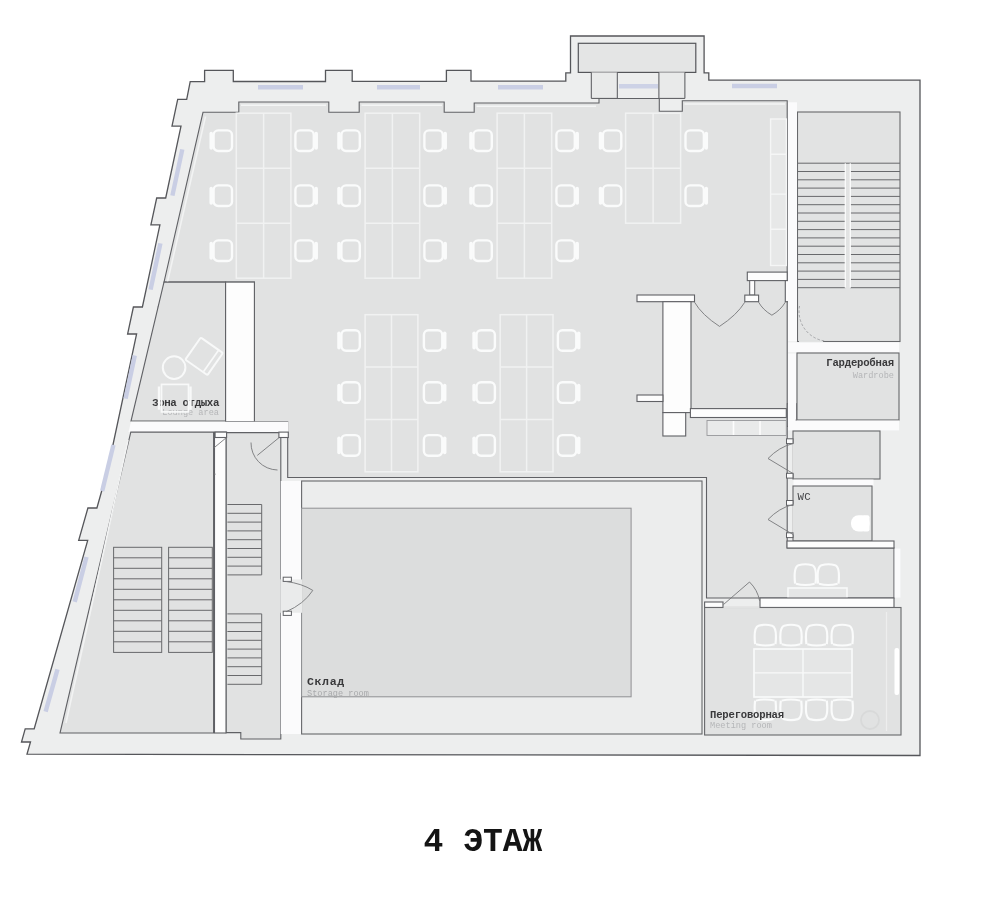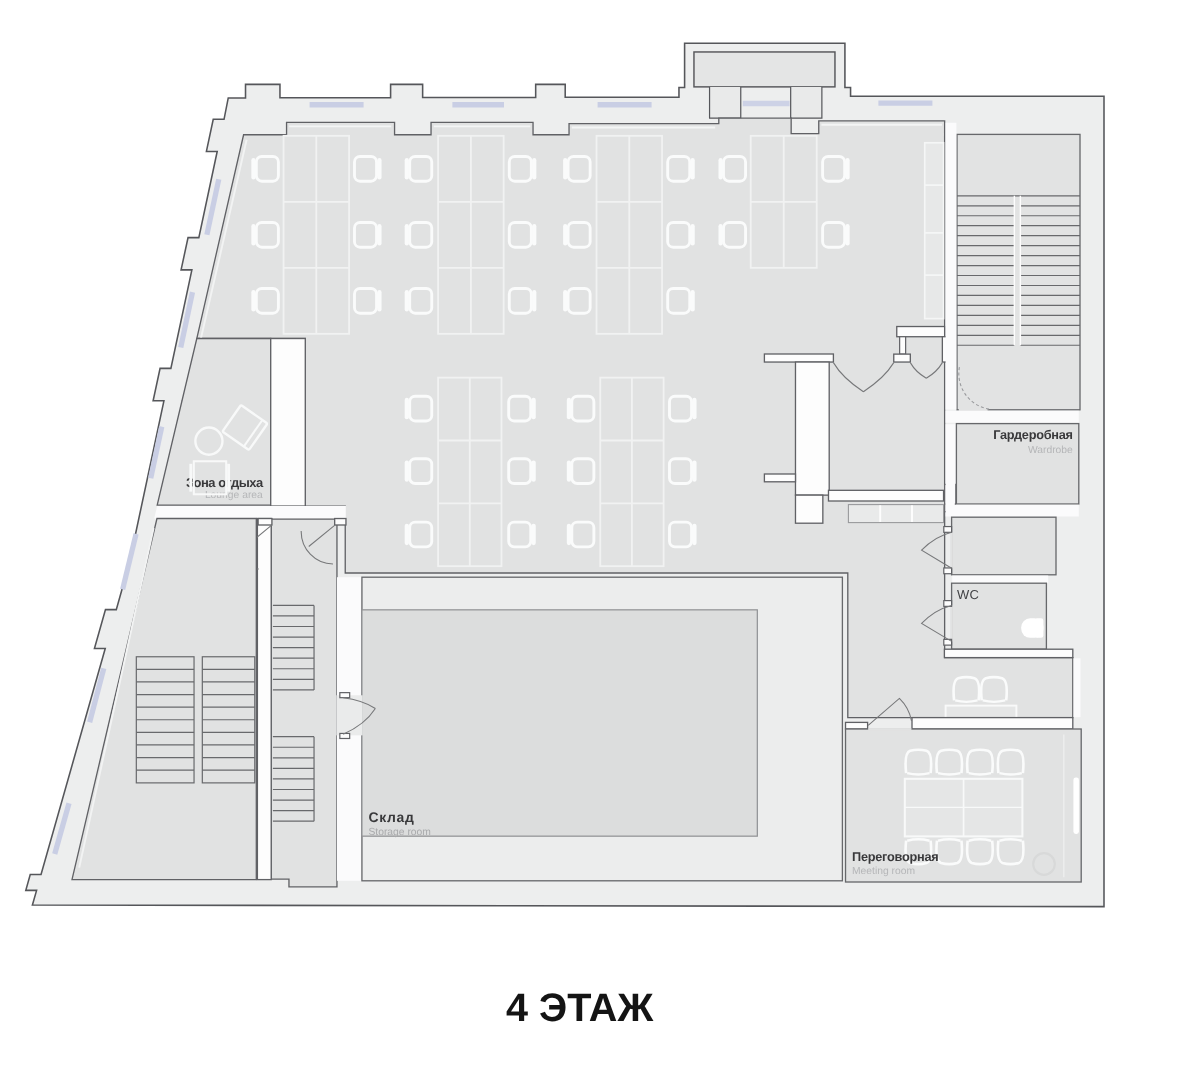--- a/index.html
+++ b/index.html
@@ -1,16 +1,16 @@
 <!DOCTYPE html>
 <html><head>
 <meta charset="utf-8">
 <style>
   html,body{margin:0;padding:0;background:#ffffff;}
-  .wrap{width:904px;height:909px;position:relative;font-family:Liberation Sans, sans-serif;}
+  .wrap{width:904px;height:909px;position:relative;font-family:Liberation Mono, monospace;}
   svg{display:block;}
 </style>
 </head>
 <body>
 <div class="wrap">
 <svg width="1000" height="909" viewBox="0 0 1000 909" xmlns="http://www.w3.org/2000/svg">
 <defs>
 <g id="mch">
   <path d="M-10.2,9.2 Q-12,-7.5 -6.8,-9.3 Q0,-11.2 6.8,-9.3 Q12,-7.5 10.2,9.2" fill="none" stroke="#FAFBFB" stroke-width="2.2"></path>
   <path d="M-9.3,9.2 Q0,11.6 9.3,9.2" fill="none" stroke="#FAFBFB" stroke-width="2"></path>

